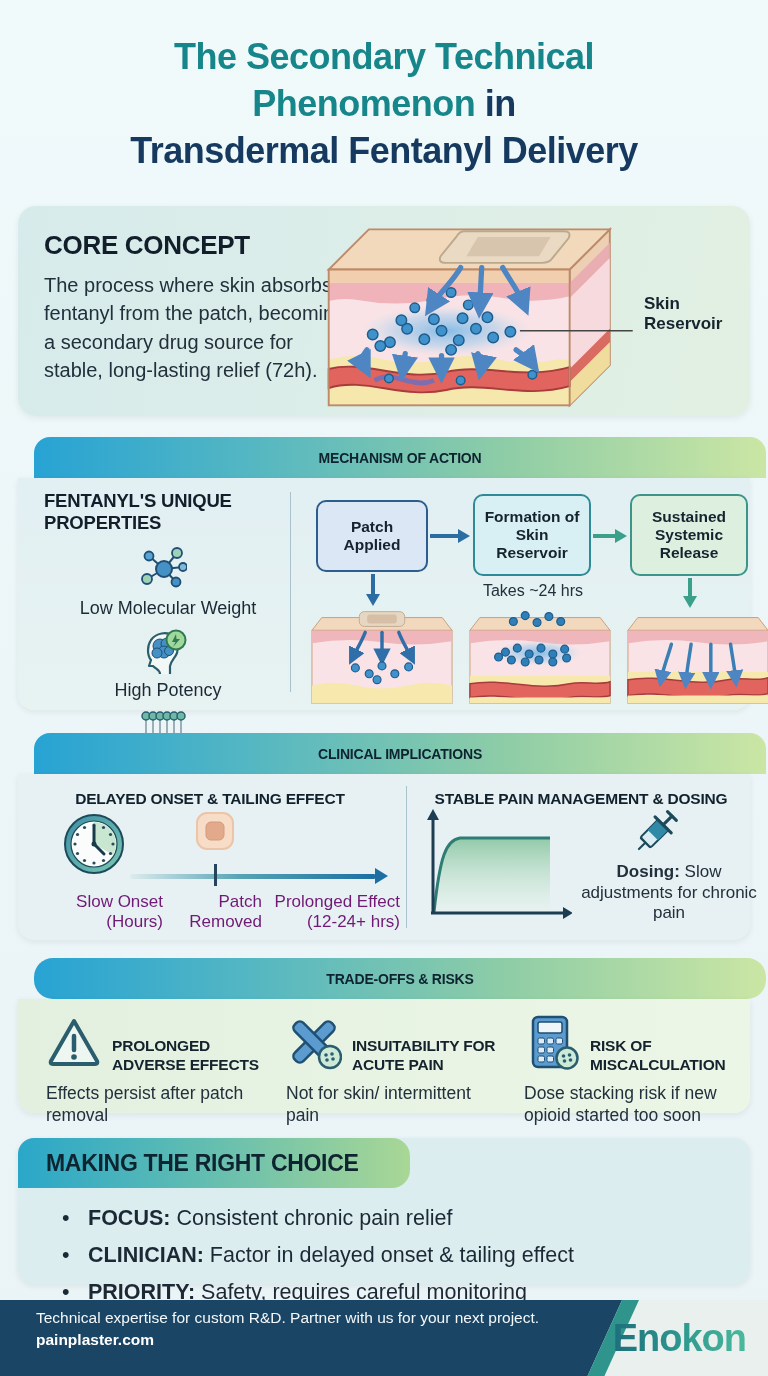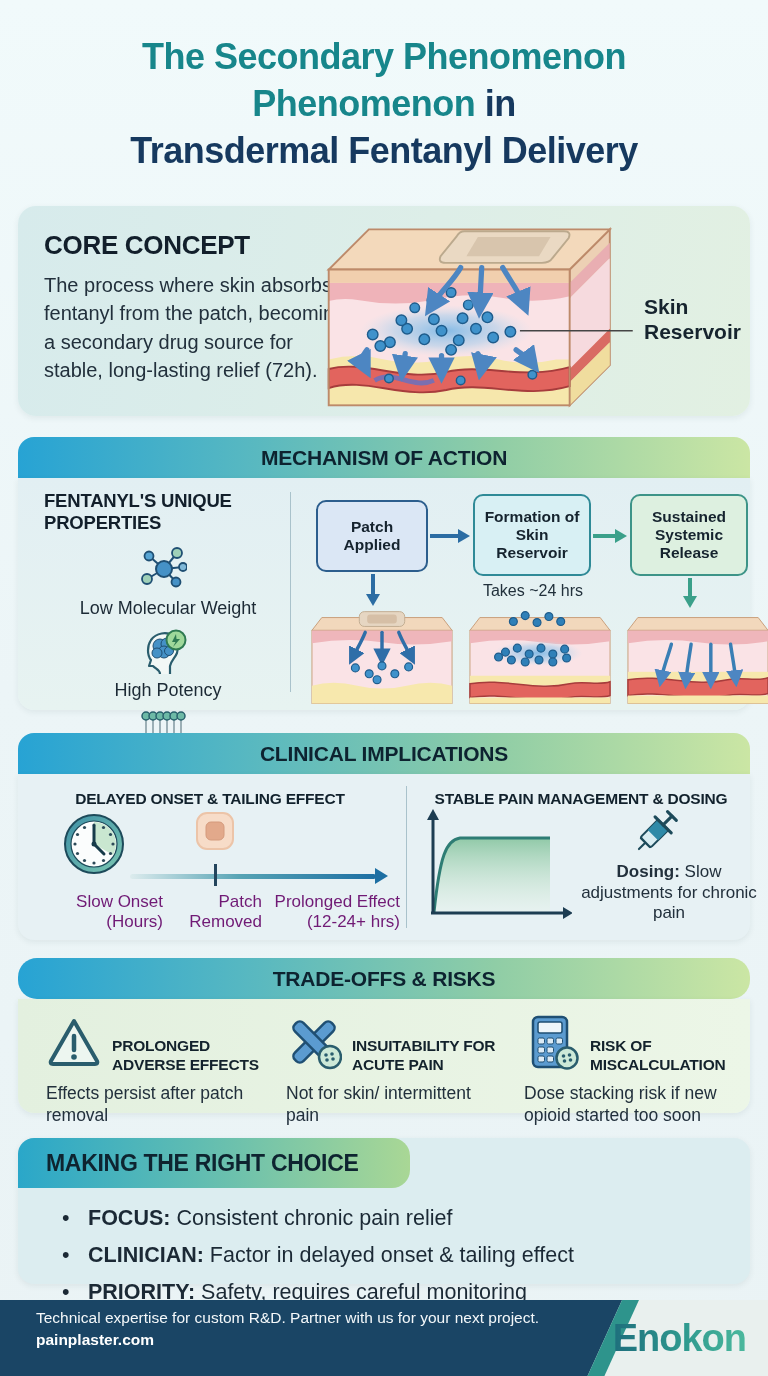--- a/index.html
+++ b/index.html
@@ -4,39 +4,39 @@
 <style>
   html,body{margin:0;padding:0;}
   body{font-family:"Liberation Sans",sans-serif;color:#1d2c38;}
   .page{position:relative;width:768px;height:1376px;overflow:hidden;
         background:linear-gradient(180deg,#f1fafb 0%,#ecf5f7 50%,#eaf3f5 100%);}
   
   .title{position:absolute;top:34px;left:0;right:0;text-align:center;
          font-weight:bold;font-size:36px;line-height:1.3;letter-spacing:-0.5px;}
   .t-teal{color:#17868b;} .t-navy{color:#16395f;}
   
-  .sec-header{position:absolute;left:18px;width:732px;height:41px;border-radius:16px 16px 0 0;
+  .sec-header{position:absolute;left:34px;width:732px;height:41px;border-radius:16px 16px 0 0;
         background:linear-gradient(90deg,#27a3d4 0%,#55b7c2 30%,#8fcdA6 65%,#cbe6a4 100%);
         display:flex;align-items:center;justify-content:center;
-        font-weight:bold;font-size:21px;color:#0d2330;letter-spacing:-0.2px;
+        font-weight:bold;font-size:14px;color:#0d2330;letter-spacing:-0.2px;
         box-sizing:border-box;}
   .sec-body{position:absolute;left:18px;width:732px;border-radius:0 0 16px 16px;
         box-shadow:0 2px 6px rgba(40,60,70,0.08);box-sizing:border-box;}
   .vdiv{position:absolute;width:1px;background:#a9c2cb;}
   
   .core-panel{position:absolute;top:206px;left:18px;width:732px;height:210px;border-radius:18px;
         background:linear-gradient(100deg,#d7ebec 0%,#ddeee8 55%,#e2f0e2 100%);
         box-shadow:0 2px 6px rgba(40,60,70,0.08);}
   .core-text{position:absolute;left:26px;top:24px;width:310px;}
   .core-text h2{margin:0 0 10px 0;font-size:26px;letter-spacing:-0.3px;color:#121f2b;}
   .core-text p{margin:0;font-size:20px;line-height:1.42;color:#22303c;}
   .skin-wrap{position:absolute;right:14px;top:10px;width:420px;height:192px;}
   .skin-svg{position:absolute;left:0;top:0;}
   .skin-label{position:absolute;right:0;top:78px;width:92px;font-weight:bold;
-        font-size:21px;line-height:1.2;color:#16242e;}
+        font-size:17px;line-height:1.2;color:#16242e;}
   
   .mech-header{top:437px;}
   .mech-body{top:478px;height:232px;background:linear-gradient(180deg,#e2eff3,#e7f3f1);}
   .props{position:absolute;left:26px;top:12px;width:240px;}
   .props h3{margin:0 0 12px 0;font-size:18.5px;line-height:1.2;color:#121f2b;letter-spacing:-0.2px;}
   .prop-row{display:flex;align-items:center;margin-bottom:9px;flex-direction:column;}
   .prop-ic{width:52px;flex:0 0 52px;display:flex;justify-content:center;}
   .prop-lb{font-size:18px;line-height:1.15;color:#1c2a35;margin-left:8px;}
   .mech-div{left:272px;top:14px;height:200px;}
   .flow-area{position:absolute;left:290px;top:6px;width:465px;height:224px;}
@@ -133,21 +133,21 @@
     </marker>
     <marker id="ahNavy" markerWidth="5" markerHeight="5" refX="2.2" refY="2.5" orient="auto">
       <polygon points="0,0 5,2.5 0,5" fill="#2f6ea8"></polygon>
     </marker>
   </defs>
 </svg>
 
 <div class="page">
 
   <header class="title">
-    <div class="t-teal">The Secondary Phenomenon</div>
+    <div class="t-teal">The Secondary Technical</div>
     <div><span class="t-teal">Phenomenon</span><span class="t-navy"> in</span></div>
     <div class="t-navy">Transdermal Fentanyl Delivery</div>
   </header>
 
   <section class="core-panel">
     <div class="core-text">
       <h2>CORE CONCEPT</h2>
       <p>The process where skin absorbs fentanyl from the patch, becoming a secondary drug source for stable, long-lasting relief (72h).</p>
     </div>
     <div class="skin-wrap">

